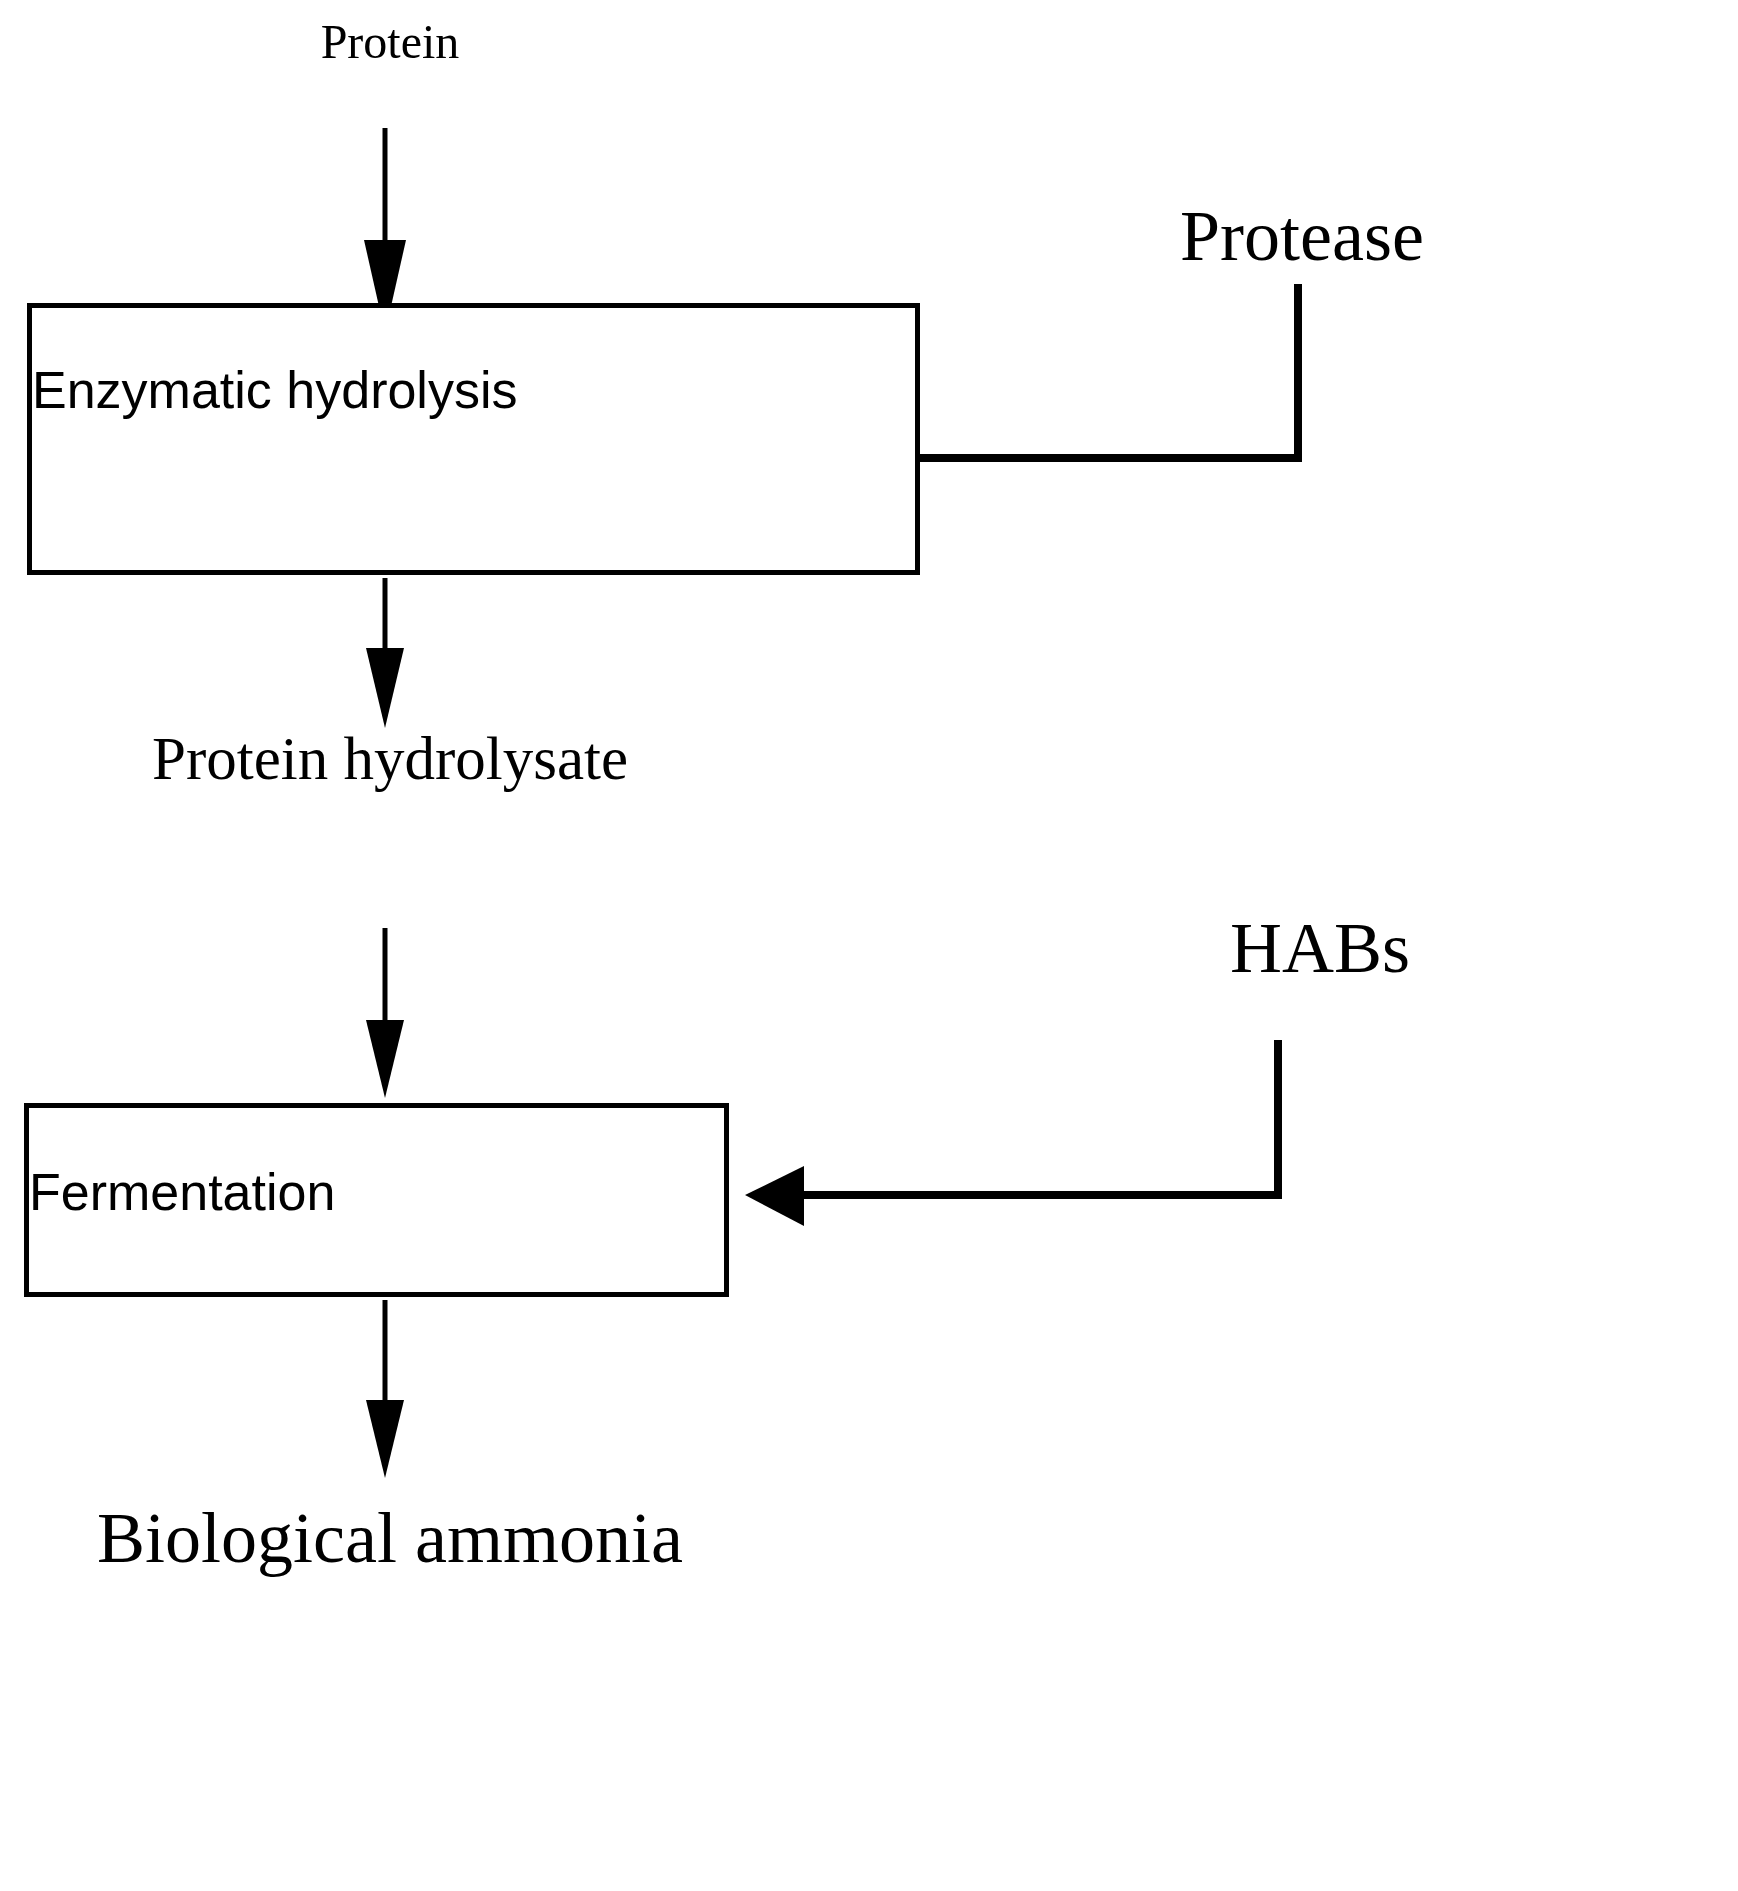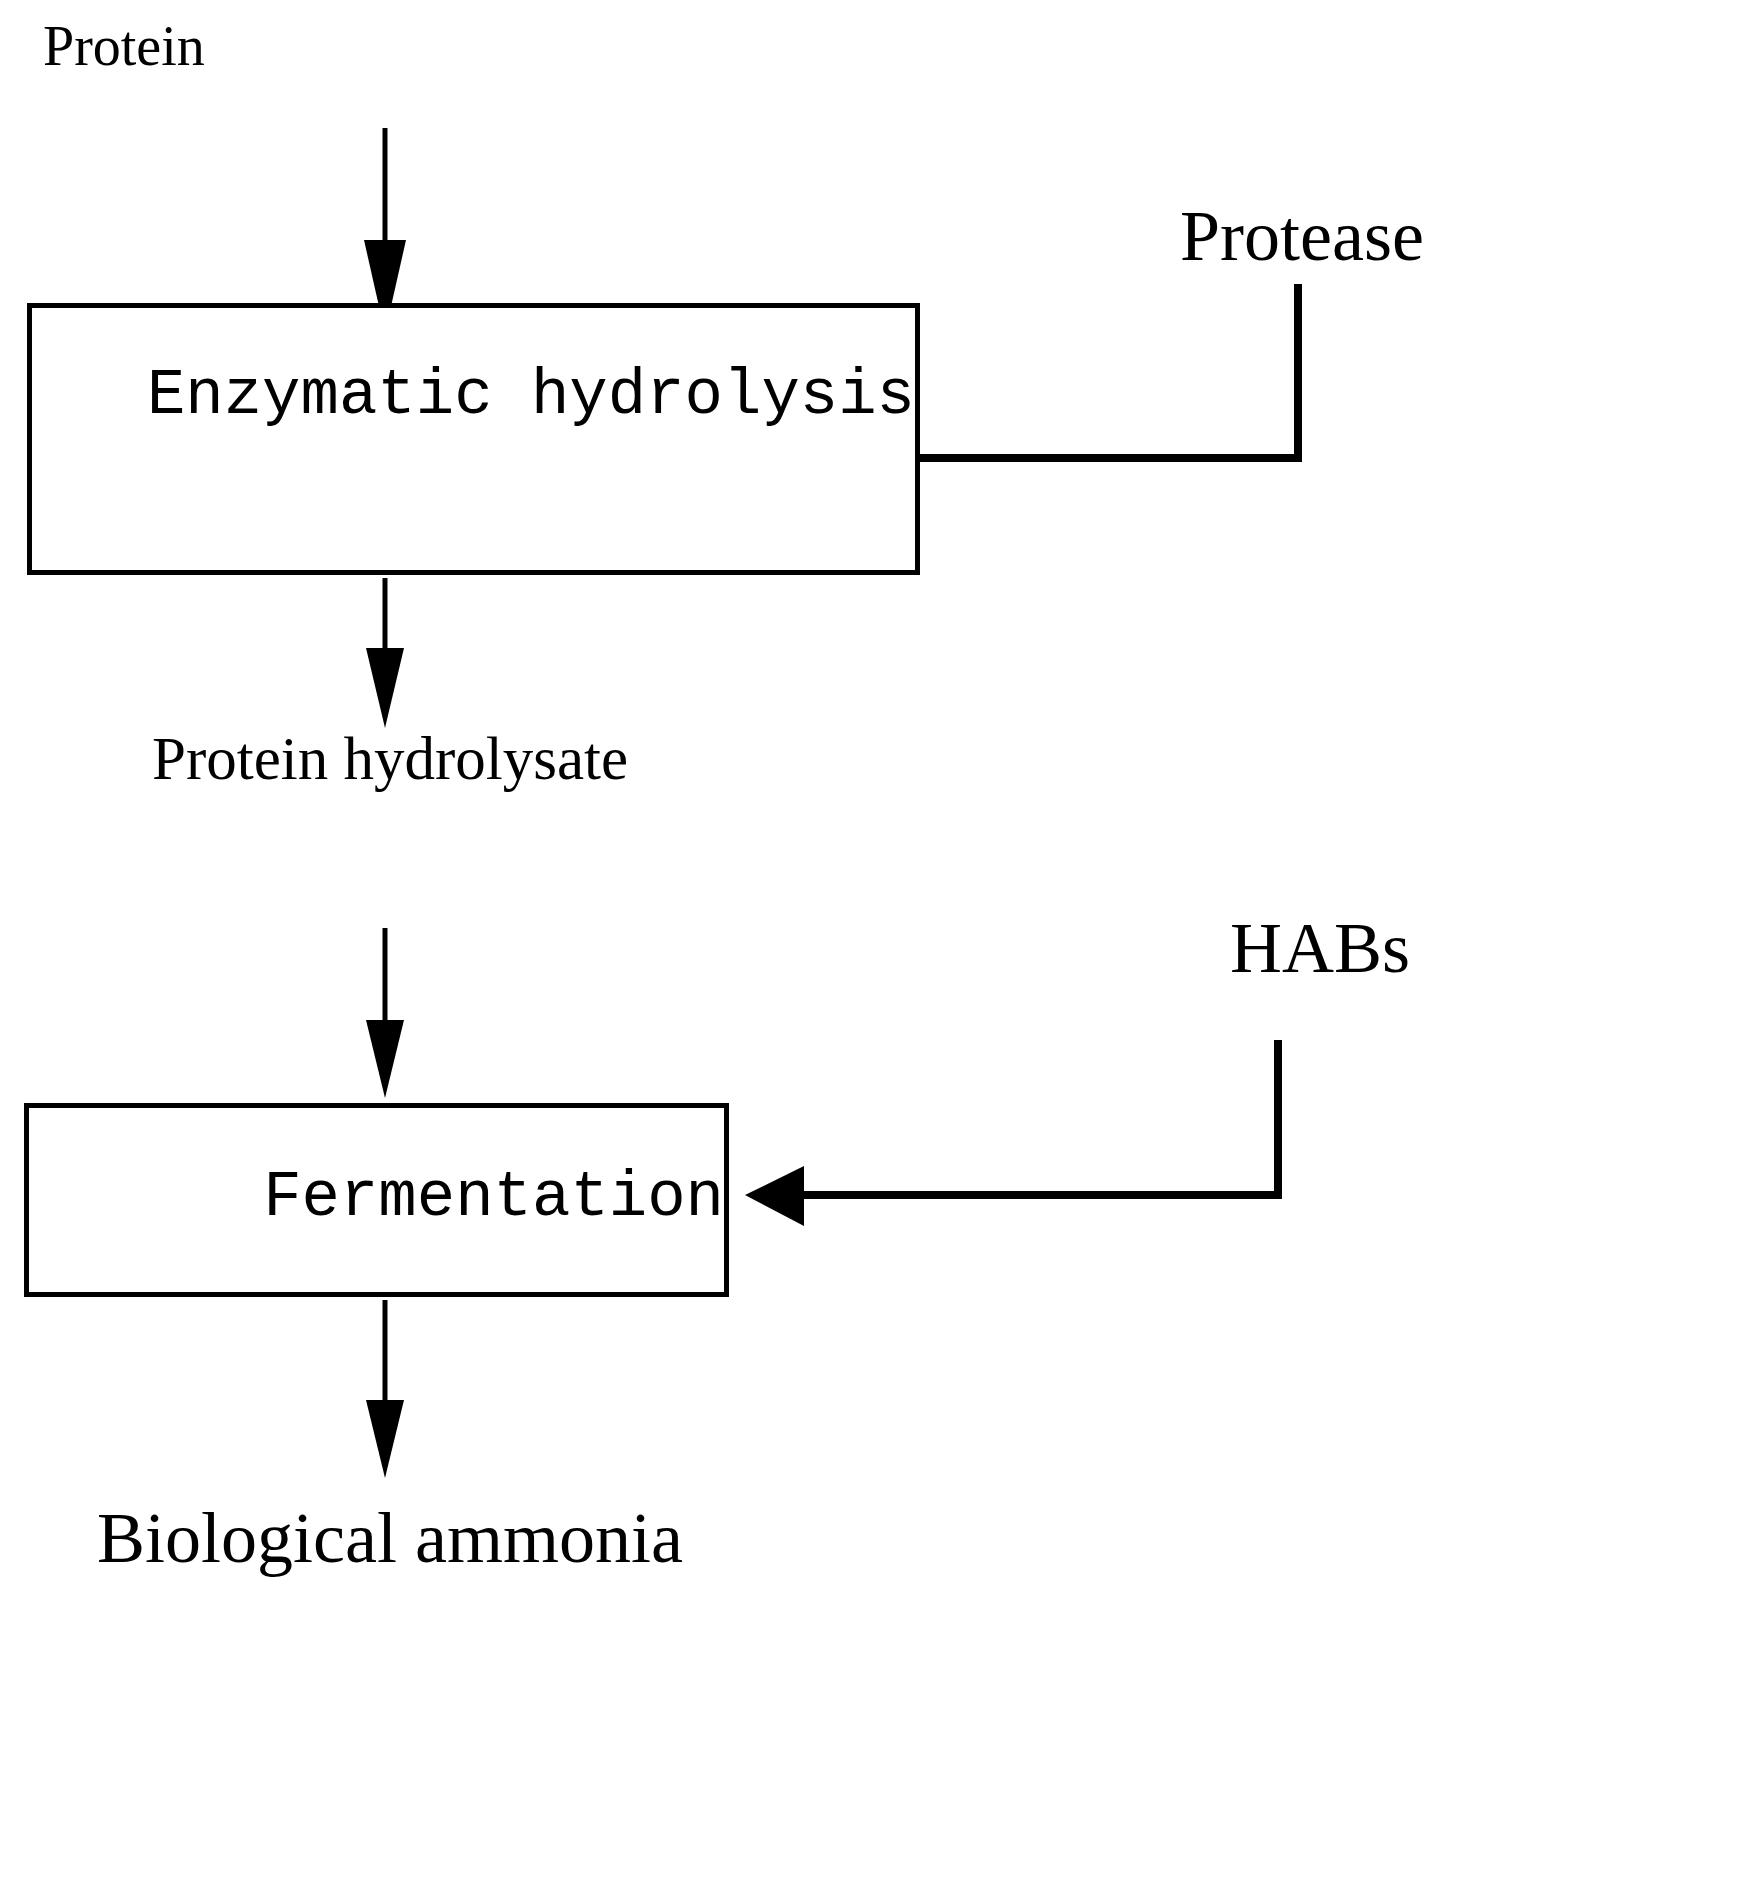--- a/index.html
+++ b/index.html
@@ -33,22 +33,22 @@
     font-family: "Liberation Serif", "DejaVu Serif", serif;
     font-weight: 400;
     line-height: 1;
     letter-spacing: 0px;
   }
   
   #label-protein {
     left: 0px;
     top: 18px;
     width: 780px;
-    font-size: 56px;
-    padding-left: 43px;
+    text-align: center;
+    font-size: 48px;
   }
   #label-protease {
     left: 1180px;
     top: 200px;
     font-size: 72px;
     text-align: center;
   }
   #label-protein-hydrolysate {
     left: 0px;
     top: 728px;
@@ -72,24 +72,24 @@
   .process-box {
     position: absolute;
     box-sizing: border-box;
     background: #ffffff;
     border: 5px solid #000000;
   }
   .process-box .box-text {
     position: absolute;
     left: 0;
     right: 0;
-    text-align: right;
+    text-align: left;
     color: #000000;
-    font-family: Liberation Mono, monospace;
-    font-size: 64px;
+    font-family: Liberation Sans, sans-serif;
+    font-size: 52px;
     line-height: 1;
     white-space: nowrap;
   }
   #box-enzymatic-hydrolysis {
     left: 27px;
     top: 303px;
     width: 893px;
     height: 272px;
   }
   #box-enzymatic-hydrolysis .box-text {

